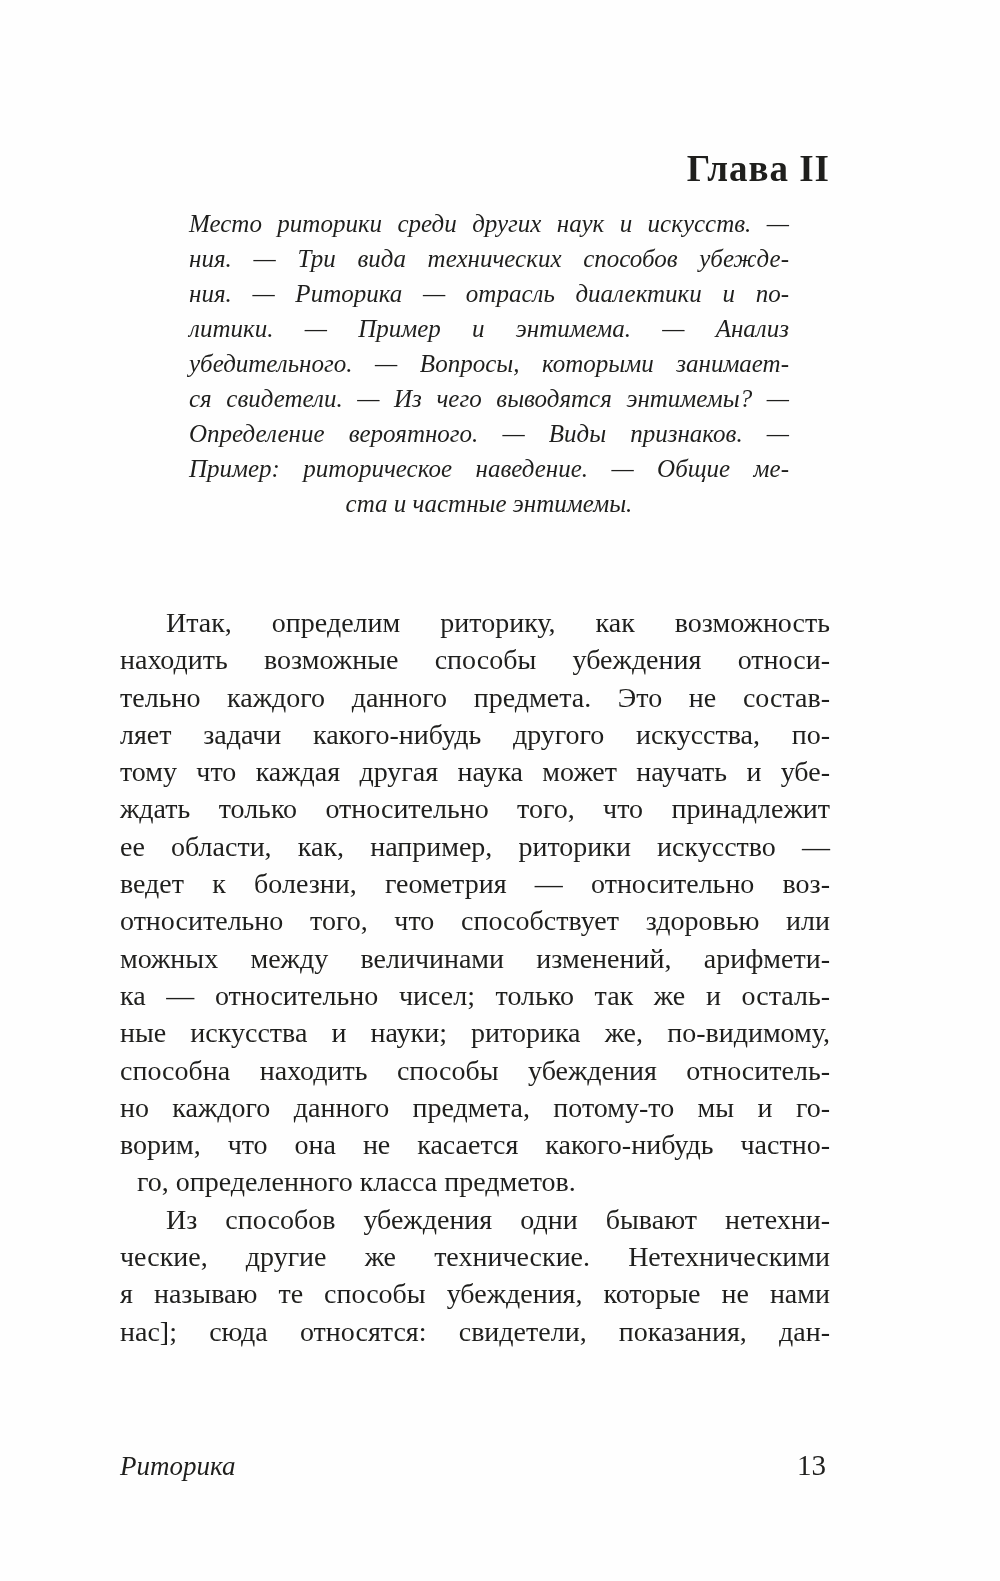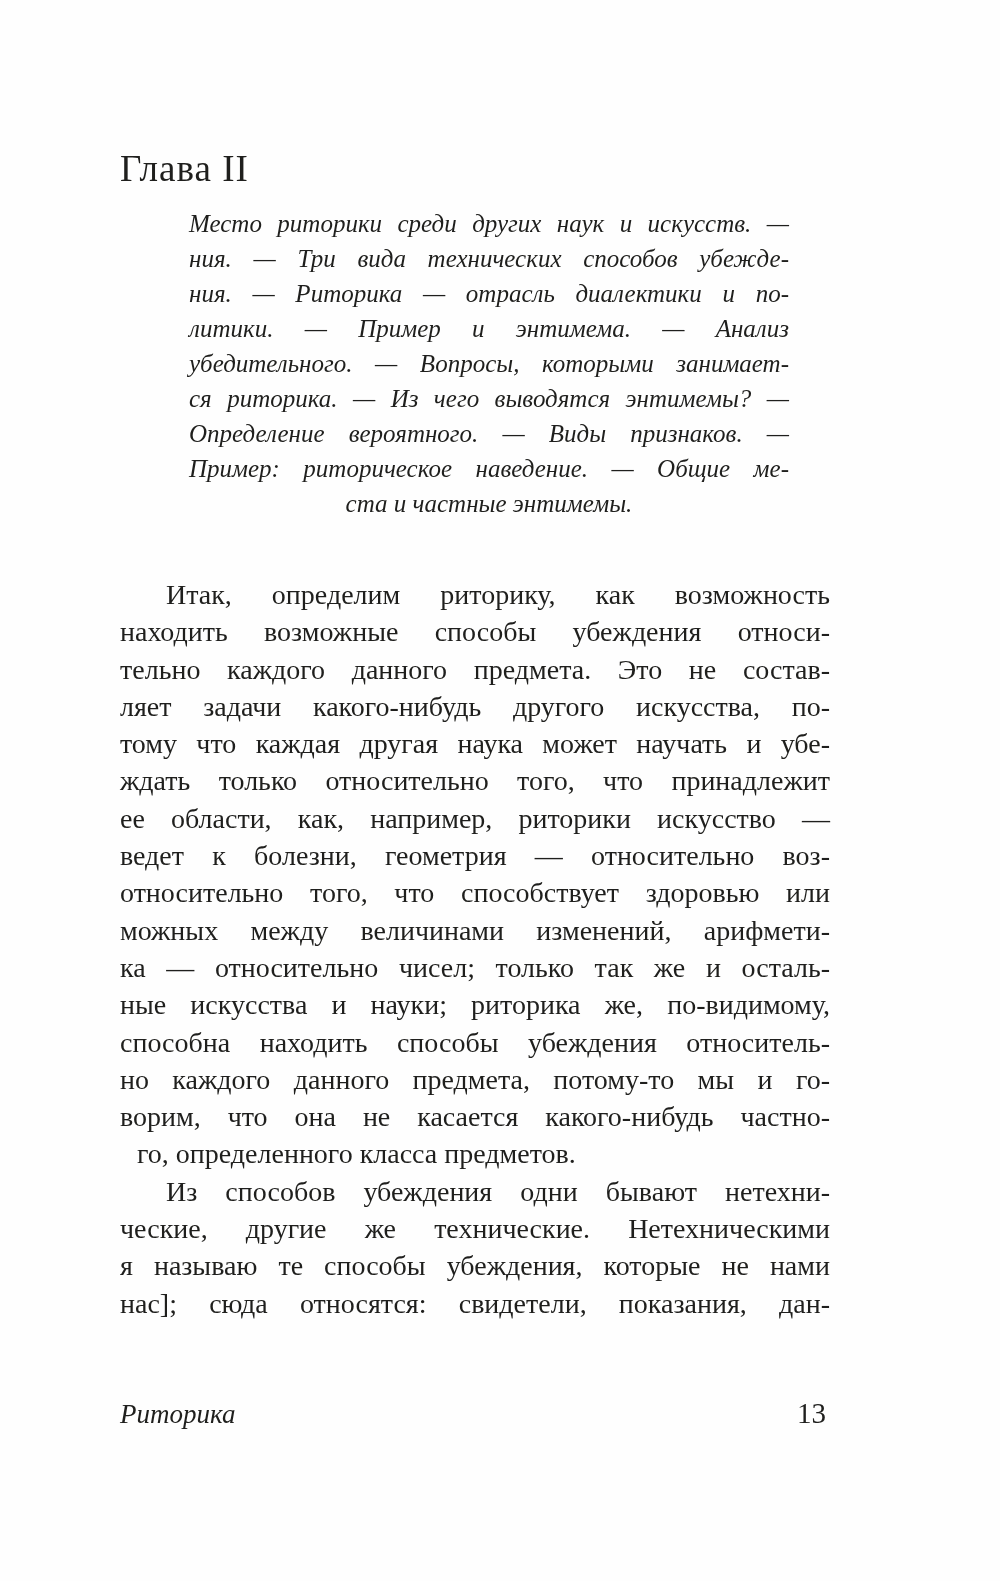--- a/index.html
+++ b/index.html
@@ -18,24 +18,24 @@
     top: 0;
     width: 710px;
     height: 100%;
   }
   .chapter-title {
     position: absolute;
     top: 148px;
     left: 0;
     width: 100%;
     margin: 0;
-    text-align: left;
+    text-align: right;
     font-size: 37px;
     line-height: 42px;
-    font-weight: normal;
+    font-weight: bold;
     letter-spacing: 1px;
   }
   .epigraph {
     position: absolute;
     top: 206px;
     left: 37px;
     right: 41px;
     font-style: italic;
     font-size: 25px;
     line-height: 35px;
@@ -44,35 +44,35 @@
   .epigraph .line {
     text-align: justify;
     text-align-last: justify;
   }
   .epigraph .line.center {
     text-align: center;
     text-align-last: center;
   }
   .body-text {
     position: absolute;
-    top: 576px;
+    top: 604px;
     left: 0;
     width: 710px;
     font-size: 28px;
     line-height: 37.3px;
   }
   .body-text .line {
     text-align: justify;
     text-align-last: justify;
   }
   .line.indent { text-indent: 46px; }
   .line.flush { text-align-last: left; margin-left: 17px; }
   .footer {
     position: absolute;
-    top: 1396px;
+    top: 1448px;
     left: 0;
     width: 710px;
     display: flex;
     justify-content: space-between;
     align-items: baseline;
     font-size: 27px;
     line-height: 34px;
   }
   .running-title { font-style: italic; }
   .page-num { font-size: 29px; padding-right: 4px; }
@@ -84,21 +84,21 @@
   <div class="column">
 
     <h1 class="chapter-title">Глава II</h1>
 
     <div class="epigraph">
       <div class="line">Место риторики среди других наук и искусств. —</div>
       <div class="line">ния. — Три вида технических способов убежде-</div>
       <div class="line">ния. — Риторика — отрасль диалектики и по-</div>
       <div class="line">литики. — Пример и энтимема. — Анализ</div>
       <div class="line">убедительного. — Вопросы, которыми занимает-</div>
-      <div class="line">ся риторика. — Из чего выводятся энтимемы? —</div>
+      <div class="line">ся свидетели. — Из чего выводятся энтимемы? —</div>
       <div class="line">Определение вероятного. — Виды признаков. —</div>
       <div class="line">Пример: риторическое наведение. — Общие ме-</div>
       <div class="line center">ста и частные энтимемы.</div>
     </div>
 
     <div class="body-text">
       <div>
         <div class="line indent">Итак, определим риторику, как возможность</div>
         <div class="line">находить возможные способы убеждения относи-</div>
         <div class="line">тельно каждого данного предмета. Это не состав-</div>

